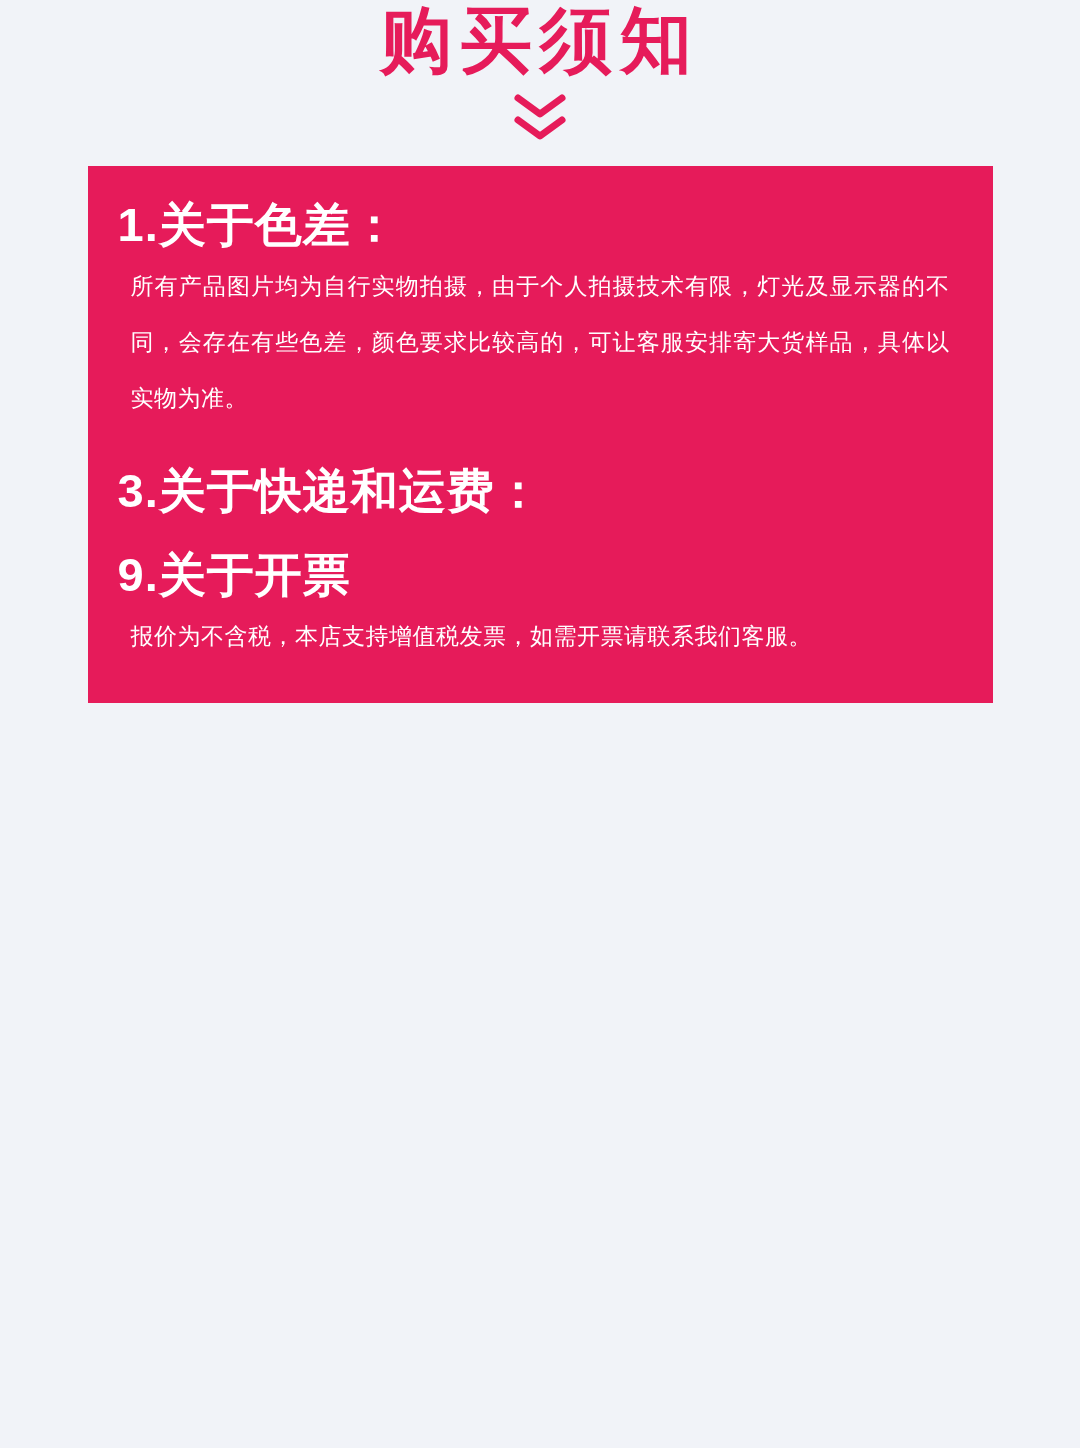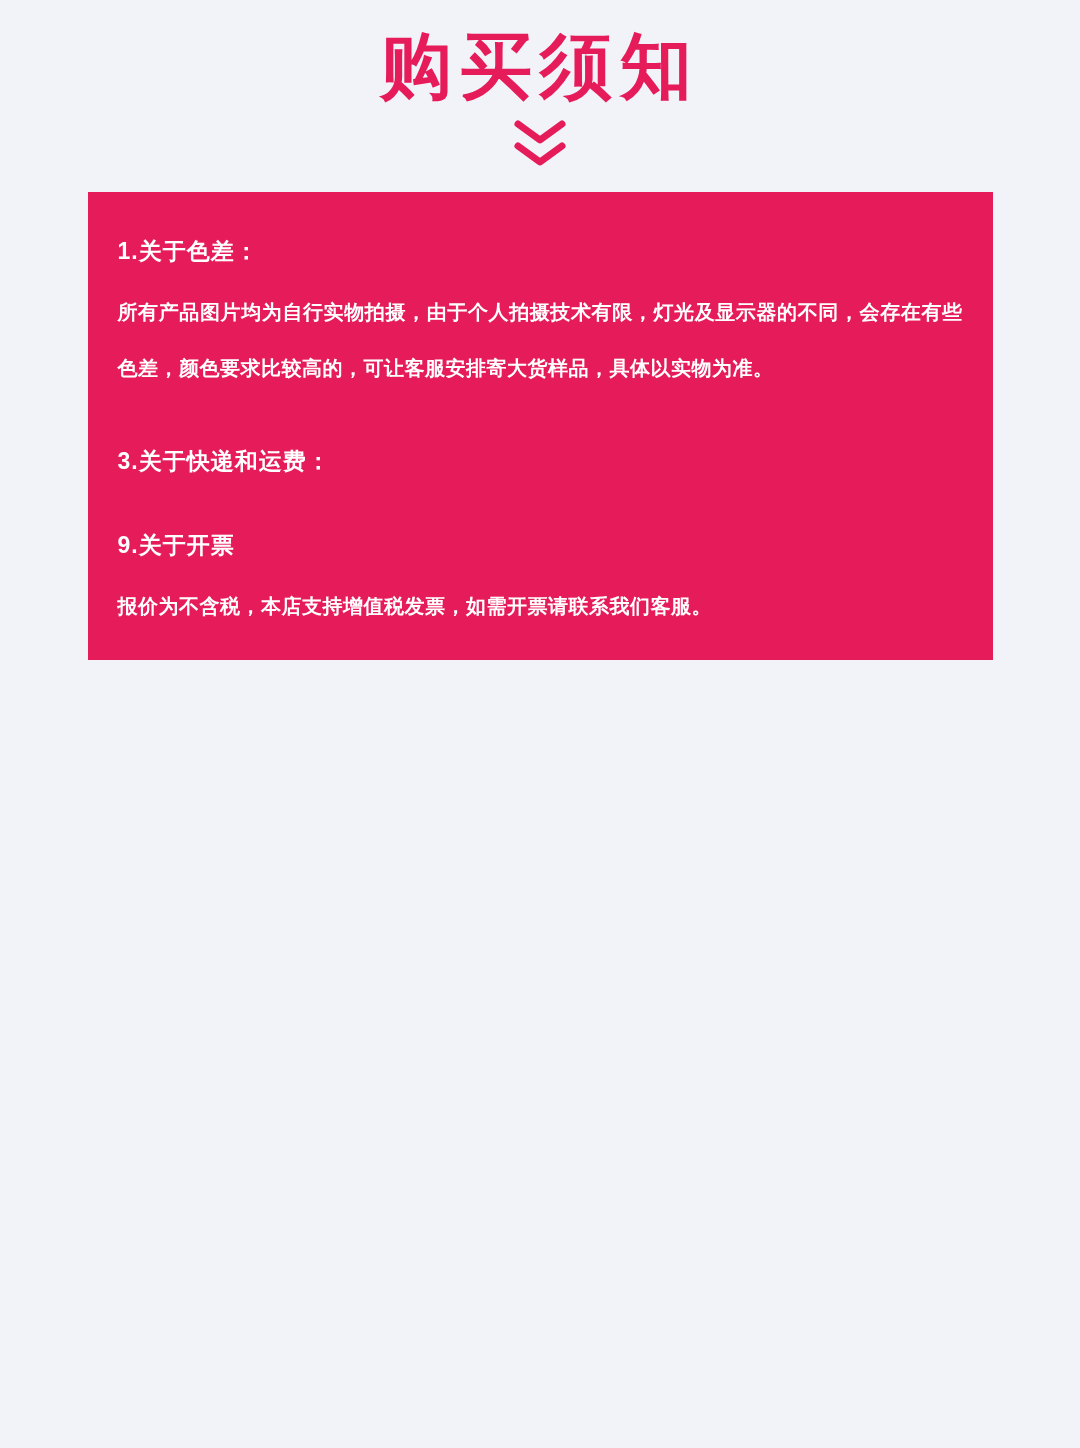--- a/index.html
+++ b/index.html
@@ -13,21 +13,20 @@
     font-family: "Liberation Sans", sans-serif;
     overflow: hidden;
   }
   .page {
     width: 1080px;
     height: 1448px;
     position: relative;
   }
   .title {
     margin: 0;
-    padding-top: 26px;
     text-align: center;
     font-size: 72px;
     line-height: 80px;
     font-weight: 900;
     letter-spacing: 8px;
     color: #E61B5A;
   }
   .chevron-wrap {
     text-align: center;
     margin-top: 14px;
@@ -44,31 +43,31 @@
     color: #FFFFFF;
   }
   .notice-section {
     margin: 0;
   }
   .notice-section + .notice-section {
     margin-top: 46px;
   }
   .section-heading {
     margin: 0 0 14px 0;
-    font-size: 23px;
+    font-size: 47px;
     line-height: 38px;
     font-weight: 800;
     color: #FFFFFF;
     letter-spacing: 1px;
   }
   .section-paragraph {
-    margin: 0;
-    font-size: 20px;
+    margin: 13px;
+    font-size: 23px;
     line-height: 56px;
-    font-weight: 700;
+    font-weight: 400;
     color: #FFFFFF;
     text-align: justify;
     letter-spacing: 0.5px;
   }
 </style>
 </head>
 <body>
 
 <div class="page">
 

